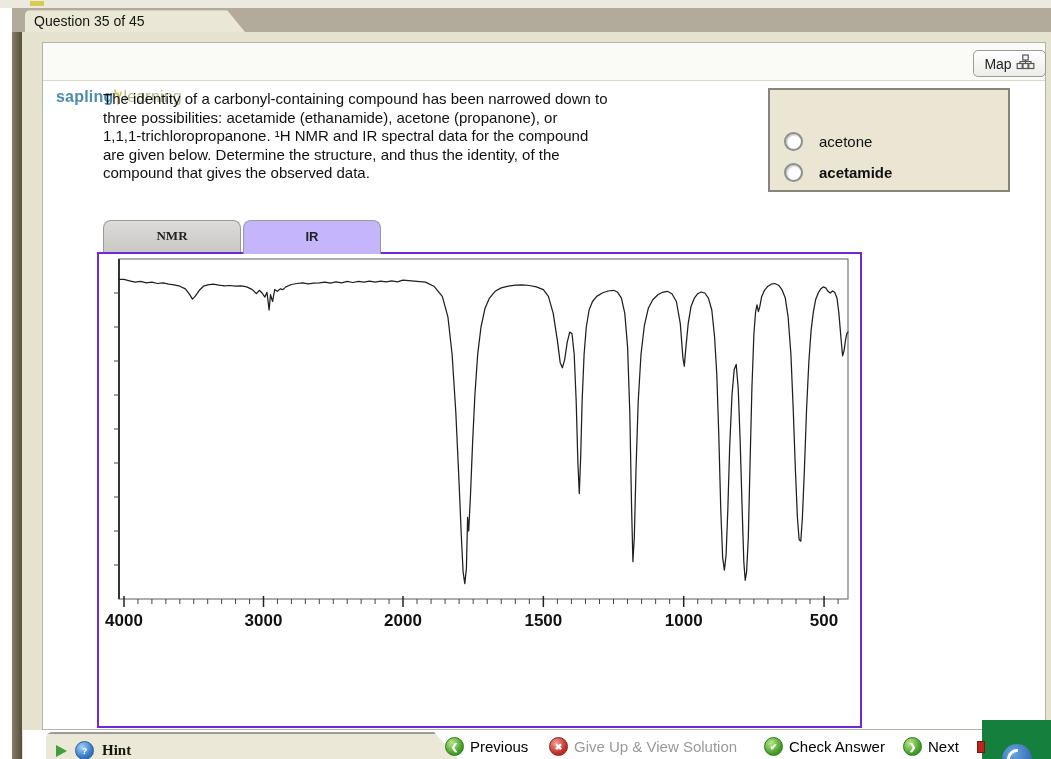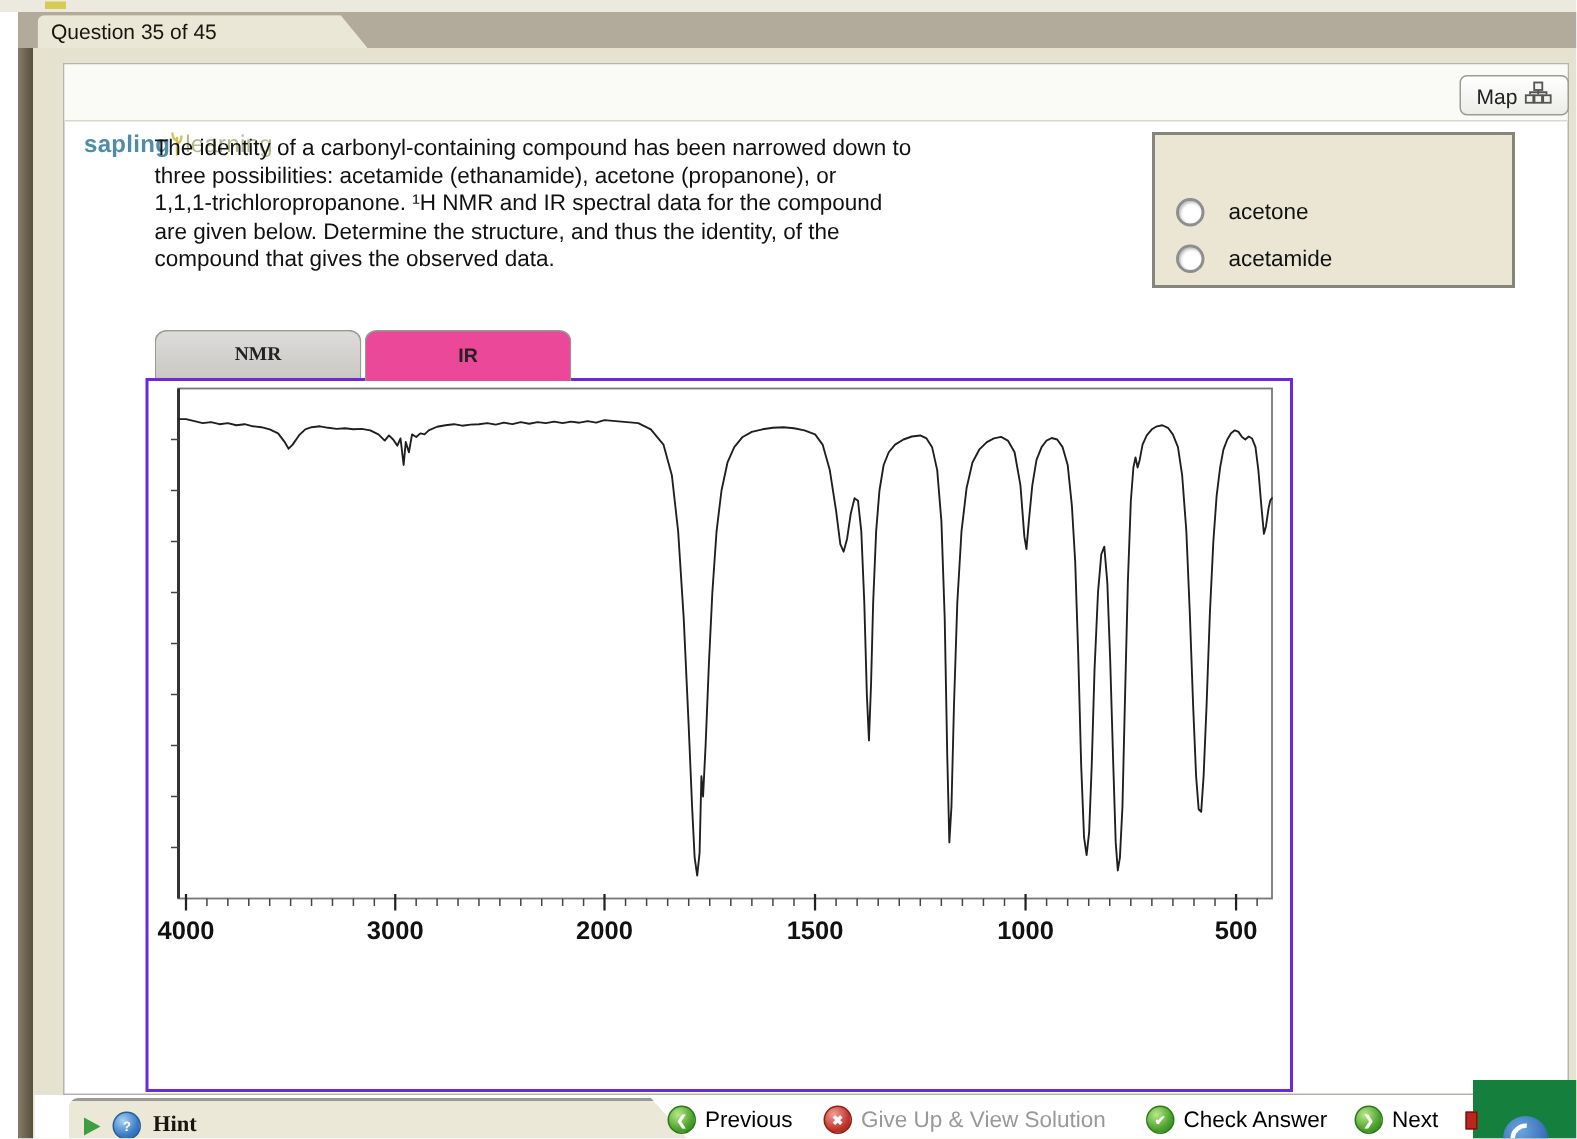--- a/index.html
+++ b/index.html
@@ -33,32 +33,32 @@
            background:linear-gradient(#ffffff,#ececе8);background:linear-gradient(#ffffff,#ecece8);
            border:1px solid #9c9c96;border-radius:5px;display:flex;align-items:center;
            justify-content:center;gap:4px;font-size:14px;color:#222;cursor:pointer;}
 
   
   .question{left:103px;top:90px;width:652px;font-size:15px;line-height:18.5px;color:#111;
             white-space:pre-line;}
   .choices{left:768px;top:88px;width:242px;height:104px;box-sizing:border-box;
            background:#eae6d3;border:2px solid #85857b;}
   .choice-row{position:absolute;left:14px;display:flex;align-items:center;gap:16px;height:22px;cursor:pointer;}
-  .choice-row.r0{top:9px;}.choice-row.r1{top:40px;}.choice-row.r2{top:71px;}
+  .choice-row.r0{top:9px;}.choice-row.r1{top:40px;}.choice-row.r2{top:71px;font-weight:bold;}
   .radio{width:15px;height:15px;border-radius:50%;background:#fff;border:2px solid #8e8e8e;
          box-shadow:inset 1px 1px 2px rgba(0,0,0,.28);}
   .choice-label{font-size:15px;color:#111;}
 
   
   .tab{box-sizing:border-box;border:1px solid #9a9a95;border-bottom:none;
        border-radius:8px 8px 0 0;text-align:center;font-size:13px;font-weight:bold;color:#222;cursor:pointer;}
   .tab-nmr{left:103px;top:220px;width:138px;height:32px;line-height:30px;
            background:linear-gradient(#dddcda,#c9c8c5);font-family:Liberation Serif, serif;}
   .tab-ir{left:243px;top:220px;width:138px;height:34px;line-height:32px;
-          background:#ec4899;z-index:3;}
+          background:#c4b5fd;z-index:3;}
 
   
   .chart-panel{left:97px;top:252px;width:765px;height:476px;background:#ffffff;
                border:2px solid #6d28d9;box-sizing:border-box;z-index:2;}
   .chart-panel svg{display:block;}
 
   
   .bottom-bar{left:23px;top:730px;width:1028px;height:29px;background:#ffffff;}
   .hint-tab{left:46px;top:732px;width:412px;height:27px;
             background:linear-gradient(#9b9b94 0 2px,#ece8d7 2px);

